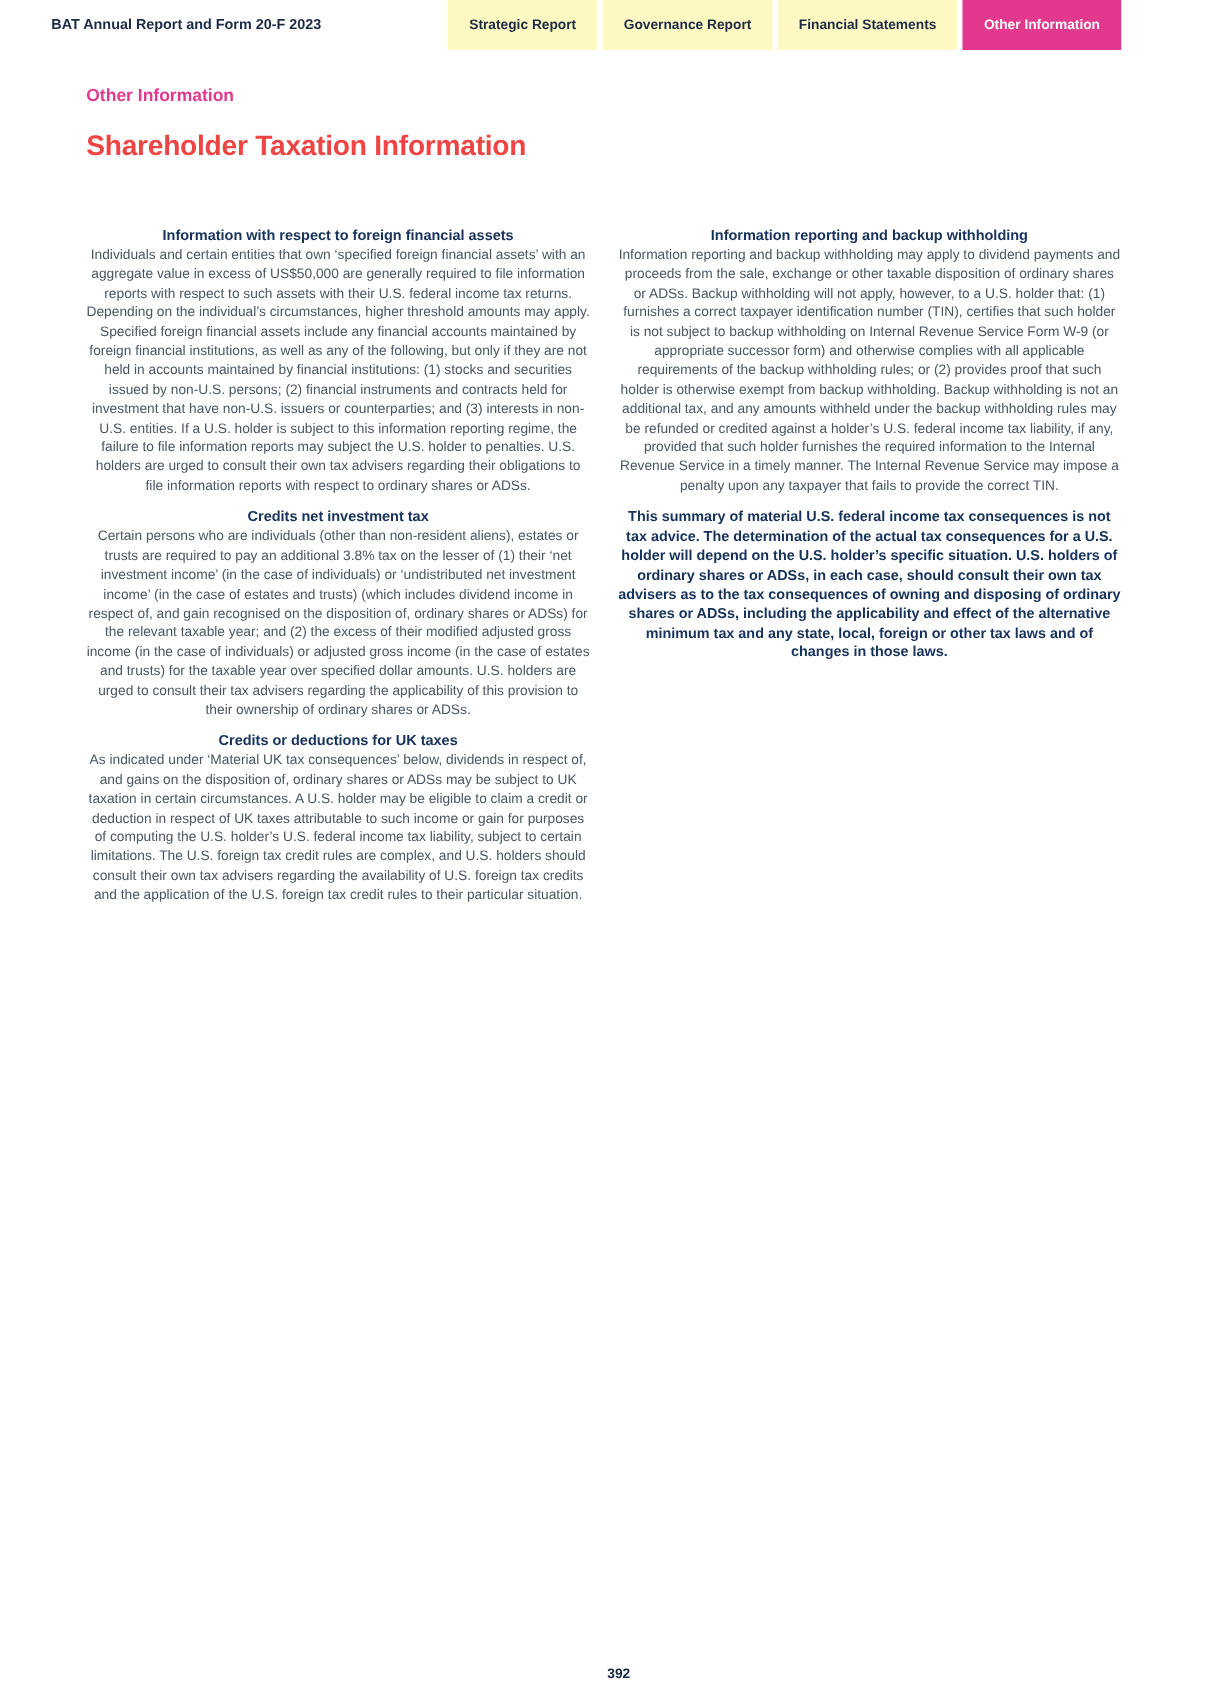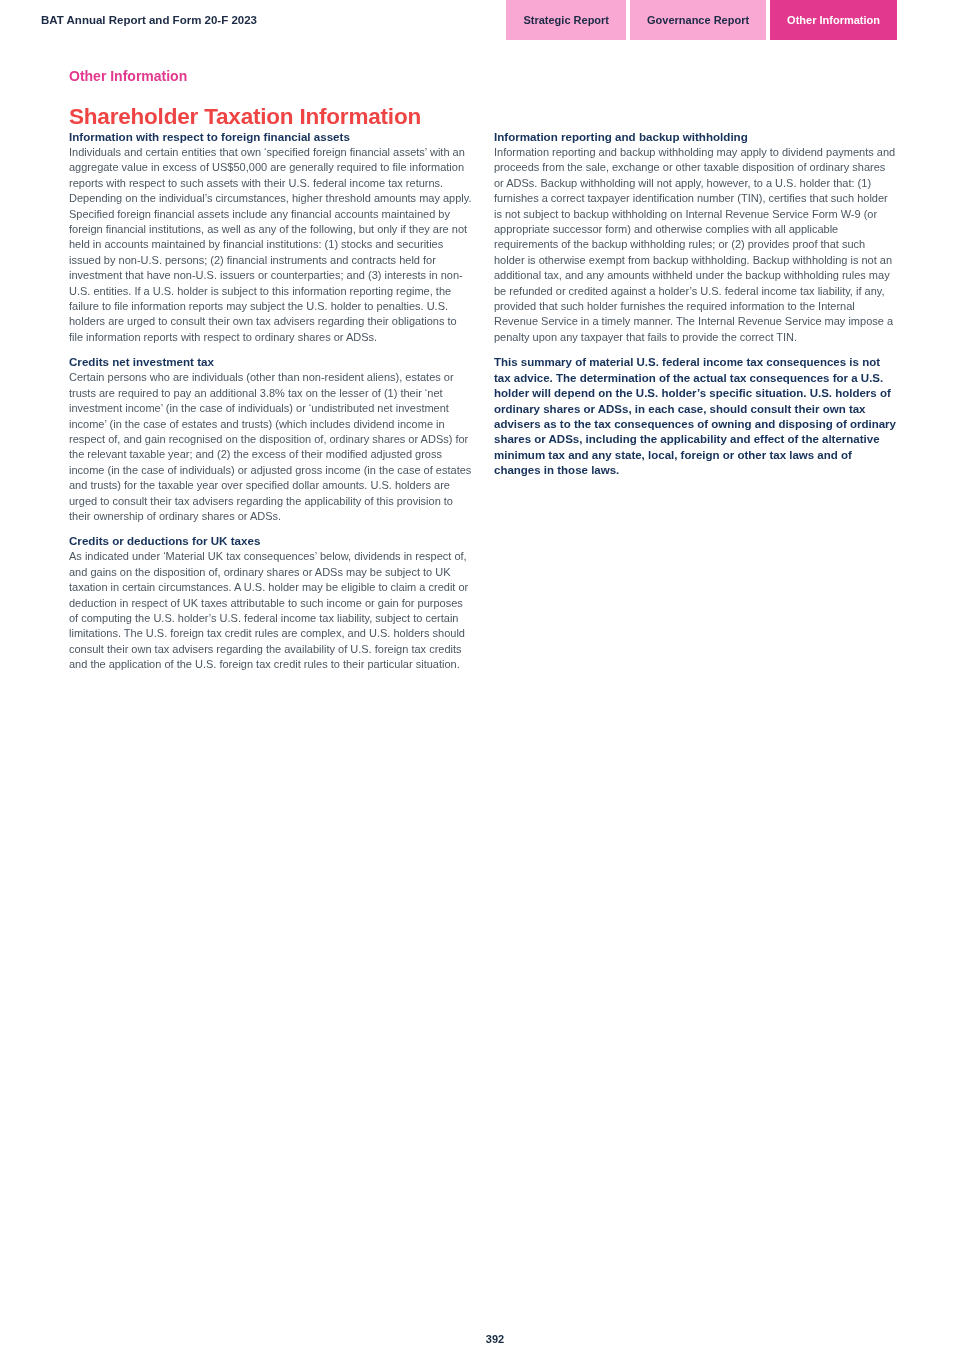--- a/index.html
+++ b/index.html
@@ -31,21 +31,21 @@
   .tabs {
     display: flex;
     gap: 4px;
     margin-right: 69px;
   }
   .tab {
     display: flex;
     align-items: center;
     justify-content: center;
     padding: 0 17px;
-    background: #f9a8d4;
+    background: #fef9c3;
     color: #1c2b45;
     font-size: 11px;
     font-weight: bold;
     white-space: nowrap;
     cursor: pointer;
   }
   .tab.active {
     background: #e2398e;
     color: #ffffff;
   }
@@ -69,20 +69,22 @@
     margin-top: 8px;
     font-size: 19px;
     font-weight: 400;
     color: #172a41;
   }
 
   
   .columns {
     display: flex;
     gap: 22px;
+    margin-top: 52px;
+    text-align: center;
   }
   .col { flex: 1 1 0; min-width: 0; }
   .col h3 {
     margin: 0 0 2px;
     font-size: 11.6px;
     font-weight: bold;
     color: #16325a;
   }
   .col p.body {
     margin: 0 0 10px;
@@ -113,20 +115,21 @@
 </head>
 <body>
 
 <div class="page">
 
   <header class="topbar">
     <div class="doc-title">BAT Annual Report and Form 20-F 2023</div>
     <nav class="tabs">
       <div class="tab">Strategic Report</div>
       <div class="tab">Governance Report</div>
+      <div class="tab">Financial Statements</div>
       <div class="tab active">Other Information</div>
     </nav>
   </header>
 
   <main class="content">
     <div class="eyebrow">Other Information</div>
     <h1 class="title">Shareholder Taxation Information</h1>
 
     <div class="columns">
 

